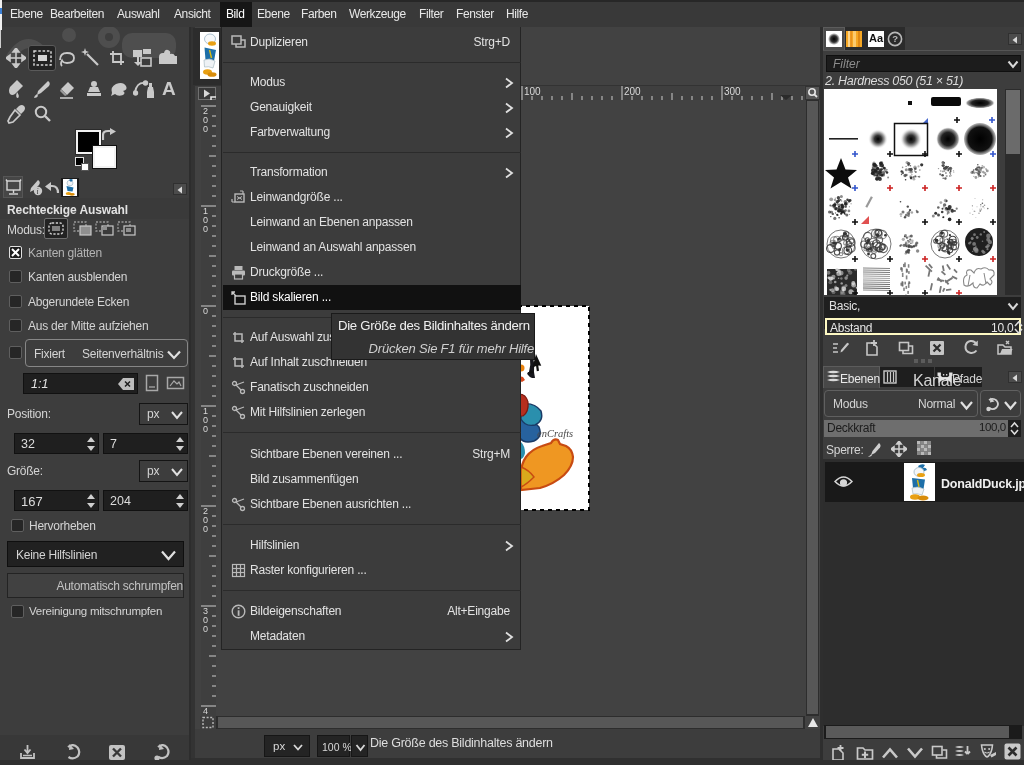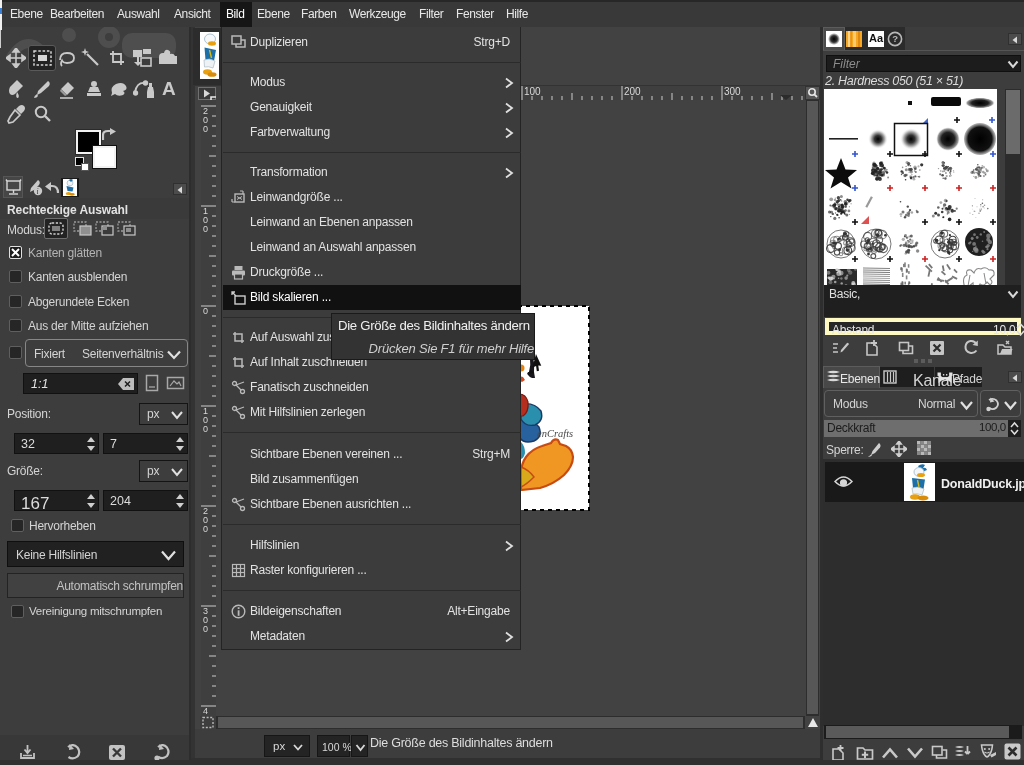--- a/index.html
+++ b/index.html
@@ -499,21 +499,21 @@
   </div>
 
   <div class="lbl" style="left:7px; top:437px;">Größe:</div>
   <div class="abs" style="left:139px; top:433px; width:49px; height:22px; background:#3d3d3d; border:1px solid #141414;">
     <span class="lbl" style="left:7px; top:3px;">px</span>
     <svg class="abs" style="left:30px; top:6px;" width="14" height="11" viewBox="0 0 14 11">
           <path d="M2 2 L7 8 L12 2" fill="none" stroke="#e0e0e0" stroke-width="2"></path>
         </svg>
   </div>
   <div class="entry" style="left:14px; top:463px; width:85px; height:21px;">
-    <span style="position:absolute; left:6px; top:3px; font-size:17px;">167</span>
+    <span style="position:absolute; left:6px; top:3px; font-size:13px;">167</span>
     <svg class="abs" style="left:70px; top:2px;" width="12" height="16" viewBox="0 0 12 16">
           <path d="M6 1 L10 6 L2 6 Z" fill="#cfcfcf"></path>
           <path d="M6 15 L10 10 L2 10 Z" fill="#cfcfcf"></path>
         </svg>
   </div>
   <div class="entry" style="left:103px; top:463px; width:85px; height:21px;">
     <span style="position:absolute; left:6px; top:3px; font-size:12.5px;">204</span>
     <svg class="abs" style="left:70px; top:2px;" width="12" height="16" viewBox="0 0 12 16">
           <path d="M6 1 L10 6 L2 6 Z" fill="#cfcfcf"></path>
           <path d="M6 15 L10 10 L2 10 Z" fill="#cfcfcf"></path>
@@ -1244,28 +1244,28 @@
 <path d="M166 170 L172 170 M169 167 L169 173" stroke="#cc2222" stroke-width="1.6"></path>
 <path d="M28 204 L34 204 M31 201 L31 207" stroke="#111" stroke-width="1.6"></path>
 <path d="M63 204 L69 204 M66 201 L66 207" stroke="#111" stroke-width="1.6"></path>
 <path d="M98 204 L104 204 M101 201 L101 207" stroke="#111" stroke-width="1.6"></path>
 <path d="M132 204 L138 204 M135 201 L135 207" stroke="#cc2222" stroke-width="1.6"></path>
 </svg>  </div>
   <div class="abs" style="left:182px; top:62px; width:16px; height:206px; background:#2c2c2c;">
     <div class="abs" style="left:1px; top:1px; width:14px; height:64px; background:#6b6b6b;"></div>
   </div>
   
-  <div class="abs" style="left:1px; top:258px; width:197px; height:32px; background:#1f1f1f;">
+  <div class="abs" style="left:1px; top:270px; width:197px; height:32px; background:#1f1f1f;">
     <span class="lbl" style="left:5px; top:2px; color:#e0e0e0;">Basic,</span>
     <svg class="abs" style="left:183px; top:5px;" width="12" height="9" viewBox="0 0 12 9">
           <path d="M1.5 1.5 L6 7 L10.5 1.5" fill="none" stroke="#d8d8d8" stroke-width="2"></path>
         </svg>
   </div>
   
-  <div class="abs" style="left:2px; top:291px; width:196px; height:17px; background:#262626; border:4px solid #fef9c3;">
+  <div class="abs" style="left:2px; top:291px; width:196px; height:17px; background:#262626; border:2px solid #fef9c3;">
     <span class="lbl" style="left:3px; top:1px; color:#e6e6e6;">Abstand</span>
     <span class="lbl" style="left:164px; top:1px; color:#e6e6e6;">10,0</span>
     <svg class="abs" style="left:187px; top:1px;" width="9" height="13" viewBox="0 0 9 13">
           <path d="M1 5 L4.5 1 L8 5" fill="none" stroke="#ddd" stroke-width="1.5"></path>
           <path d="M1 8 L4.5 12 L8 8" fill="none" stroke="#ddd" stroke-width="1.5"></path>
         </svg>
   </div>
   
   <g>
   <svg class="abs" style="left:9px; top:313px;" width="17" height="16" viewBox="0 0 17 16">

